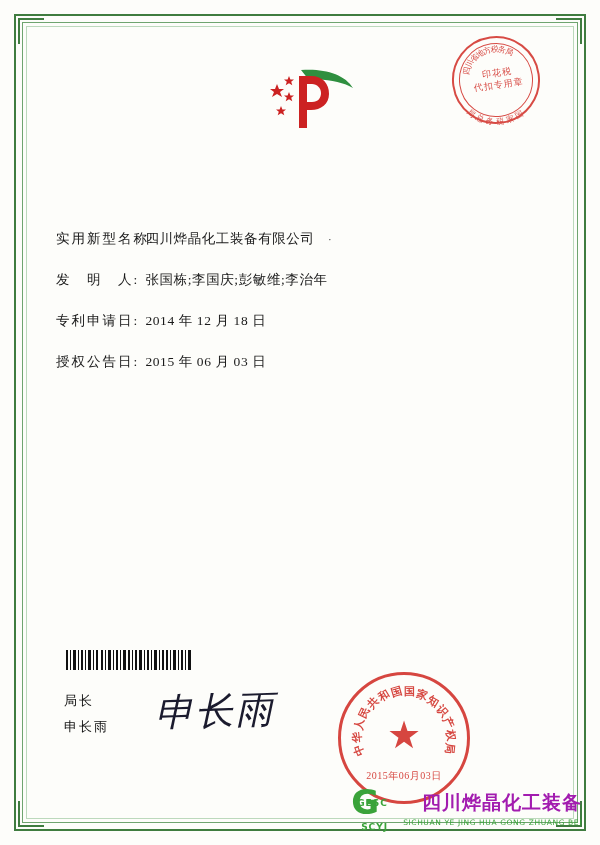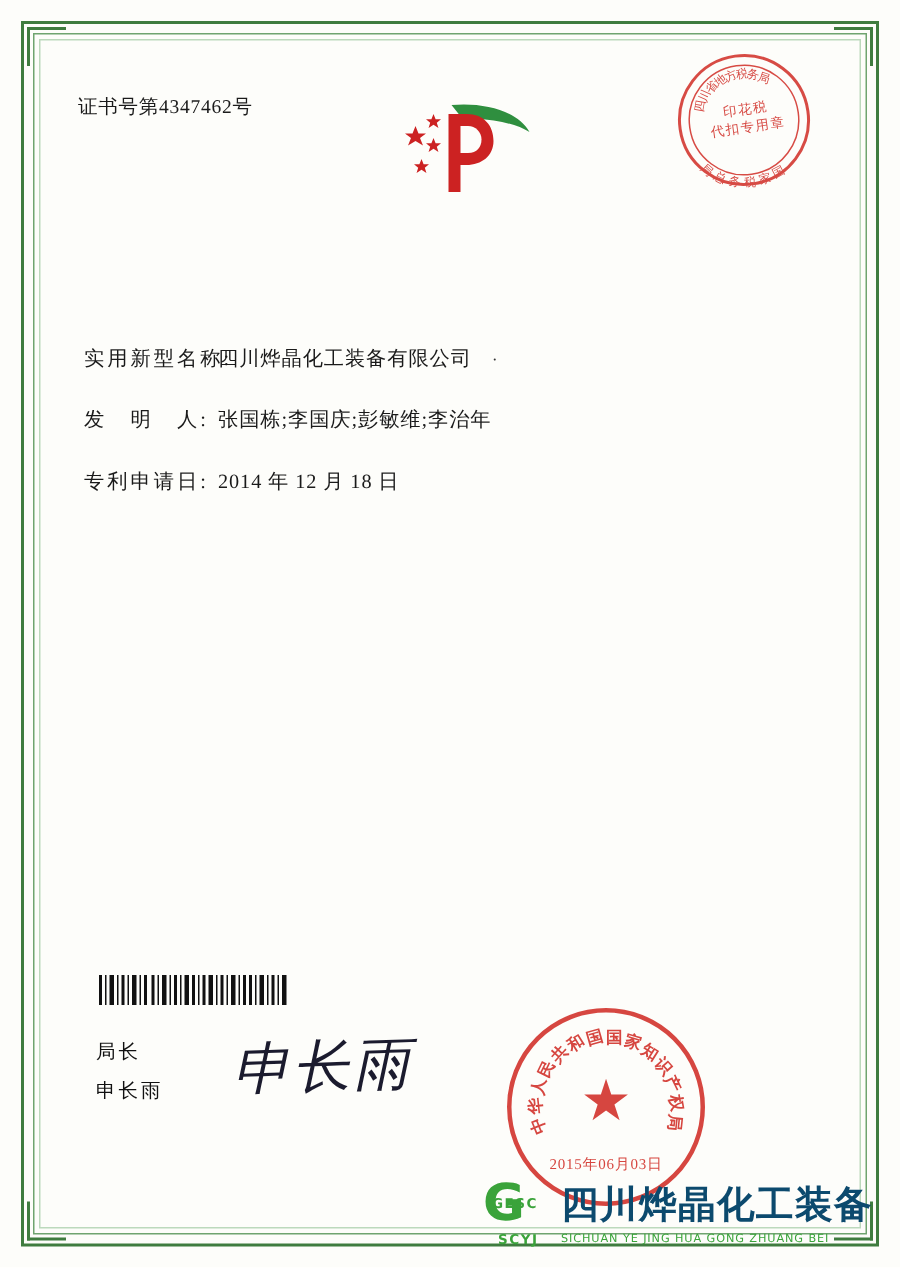--- a/index.html
+++ b/index.html
@@ -309,25 +309,26 @@
     position: absolute;
     left: 10px;
     top: 37px;
     font-size: 9px;
     color: #3aa33a;
     font-weight: bold;
     font-family: "DejaVu Sans", sans-serif;
     letter-spacing: 1px;
   }
   .brand-text .cn {
-    font-size: 25px;
-    color: #0c4a6e;
+    font-size: 19px;
+    color: #a21caf;
     font-weight: bold;
     letter-spacing: 1px;
     font-family: "DejaVu Serif", serif;
+    text-align: right;
   }
   .brand-text .en {
     font-size: 7.5px;
     color: #3aa33a;
     letter-spacing: 0.6px;
     font-family: "DejaVu Sans", sans-serif;
     margin-top: 2px;
   }
 </style>
 </head>
@@ -336,21 +337,20 @@
 <div class="page">
 
   <div class="frame-outer"></div>
   <div class="frame-inner"></div>
   <div class="frame-hair"></div>
   <div class="corner tl"></div>
   <div class="corner tr"></div>
   <div class="corner bl"></div>
   <div class="corner br"></div>
 
-  <div class="cert-no">证书号第4347462号</div>
 
   <div class="logo">
     <svg viewBox="0 0 90 72" width="90" height="72">
       <path d="M36 8 C58 6, 80 12, 88 26 C78 20, 60 16, 44 18 Z" fill="#2f8f3f"></path>
       <path d="M34 66 L34 14 L46 14 C58 14, 64 22, 64 32 C64 42, 56 48, 46 48 L42 48 L42 66 Z" fill="#cc2222"></path>
       <path d="M42 22 L42 40 L47 40 C53 40, 56 36, 56 31 C56 26, 52 22, 47 22 Z" fill="#fdfdfa"></path>
       <g fill="#cc2222">
         <polygon points="12,22 14,27 19,27 15,30 17,35 12,32 7,35 9,30 5,27 10,27"></polygon>
         <polygon points="24,14 25.4,17.5 29,17.5 26.2,19.8 27.3,23.3 24,21.2 20.7,23.3 21.8,19.8 19,17.5 22.6,17.5"></polygon>
         <polygon points="24,30 25.4,33.5 29,33.5 26.2,35.8 27.3,39.3 24,37.2 20.7,39.3 21.8,35.8 19,33.5 22.6,33.5"></polygon>
@@ -388,20 +388,24 @@
       <span class="field-value">四川烨晶化工装备有限公司</span>
       <span class="field-dot">·</span>
     </div>
     <div class="field-row">
       <span class="field-label">发　明　人:</span>
       <span class="field-value">张国栋;李国庆;彭敏维;李治年</span>
     </div>
     <div class="field-row">
       <span class="field-label">专利申请日:</span>
       <span class="field-value">2014 年 12 月 18 日</span>
+    </div>
+    <div class="field-row">
+      <span class="field-label">授权公告日:</span>
+      <span class="field-value">2015 年 06 月 03 日</span>
     </div>
   </div>
 
   <div class="body-text">
   </div>
 
   <div class="barcode">
     <i style="left:0px;width:2px"></i>
       <i style="left:4px;width:1px"></i>
       <i style="left:7px;width:3px"></i>

